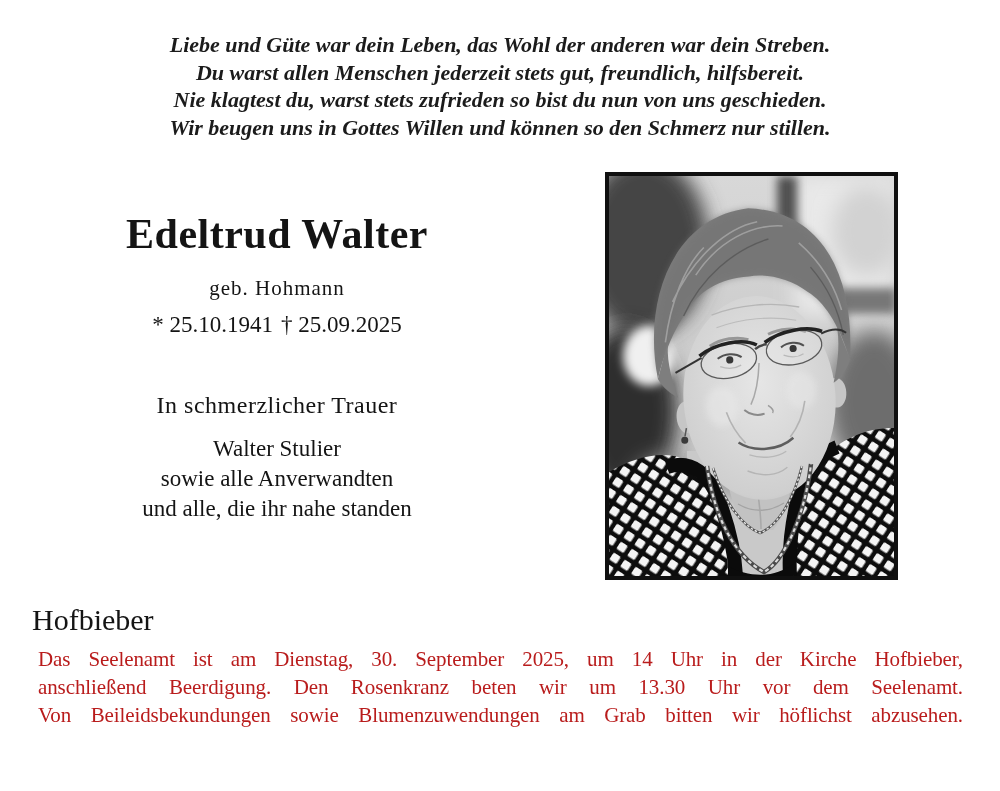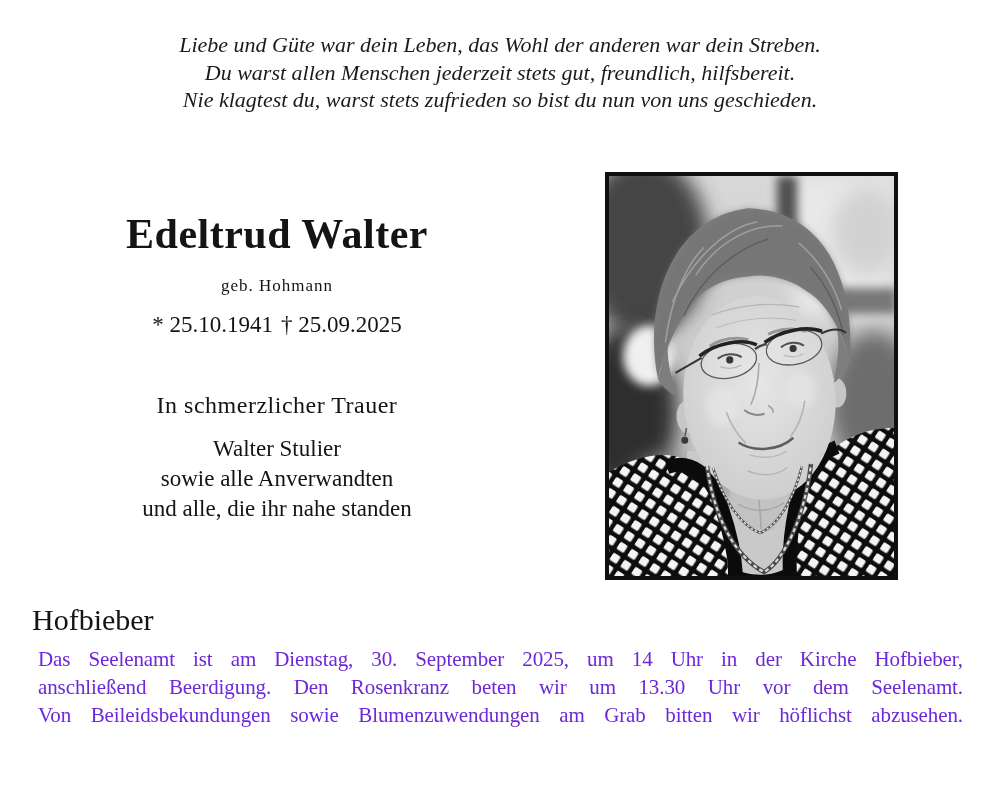--- a/index.html
+++ b/index.html
@@ -15,41 +15,41 @@
   
   .poem {
     position: absolute;
     top: 31px; left: 0; right: 0;
     text-align: center;
     font-style: italic;
     font-size: 22px;
     line-height: 27.5px;
     color: #1b1b1b;
   }
-  .poem div { white-space: nowrap; }
+  .poem div { white-space: nowrap; font-weight: bold; }
 
   
   .left-col {
     position: absolute;
     left: 40px; top: 0;
     width: 474px;
     text-align: center;
   }
   .deceased-name {
     position: absolute;
     left: 0; right: 0; top: 210px;
     font-size: 42px;
     font-weight: bold;
     letter-spacing: 0.5px;
     white-space: nowrap;
   }
   .maiden-name {
     position: absolute;
     left: 0; right: 0; top: 276px;
-    font-size: 17px;
+    font-size: 21px;
     letter-spacing: 1px;
   }
   .dates {
     position: absolute;
     left: 0; right: 0; top: 312px;
     font-size: 23px;
     white-space: nowrap;
   }
   .dates .birth { margin-right: 8px; }
   .mourning-intro {
@@ -83,38 +83,39 @@
     position: absolute;
     left: 32px; top: 603px;
     font-size: 30px;
   }
   .announcement {
     position: absolute;
     left: 38px; top: 645px;
     width: 925px;
     font-size: 21px;
     line-height: 28px;
-    color: #6d28d9;
+    color: #b91c1c;
   }
   .announcement div {
     text-align: justify;
     text-align-last: justify;
     white-space: nowrap;
     letter-spacing: -0.1px;
   }
 </style>
 </head>
 <body>
 
 <div class="page">
 
   <div class="poem">
     <div>Liebe und Güte war dein Leben, das Wohl der anderen war dein Streben.</div>
     <div>Du warst allen Menschen jederzeit stets gut, freundlich, hilfsbereit.</div>
     <div>Nie klagtest du, warst stets zufrieden so bist du nun von uns geschieden.</div>
+    <div>Wir beugen uns in Gottes Willen und können so den Schmerz nur stillen.</div>
   </div>
 
   <div class="left-col">
     <div class="deceased-name">Edeltrud Walter</div>
     <div class="maiden-name">geb. Hohmann</div>
     <div class="dates">
       <span class="birth">* 25.10.1941</span><span>† 25.09.2025</span>
     </div>
     <div class="mourning-intro">In schmerzlicher Trauer</div>
     <div class="mourners">

